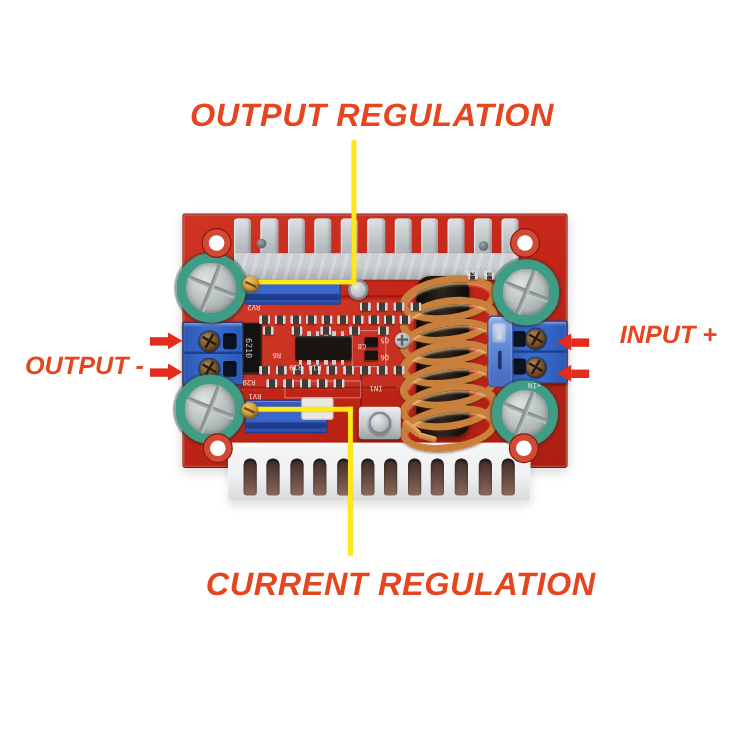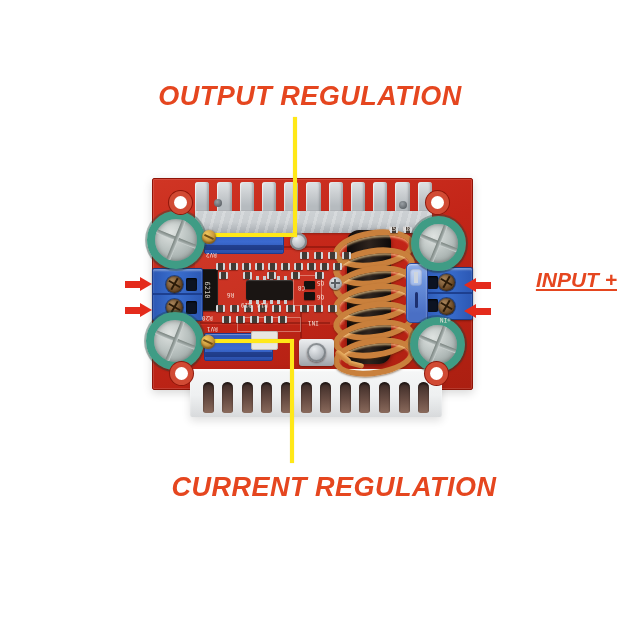--- a/index.html
+++ b/index.html
@@ -13,21 +13,21 @@
     font-weight:bold;font-style:italic;font-size:27px;line-height:28px;
     color:var(--annotation-red);letter-spacing:0.5px;
   }
   .title.top{top:82px;}
   .title.bottom{top:473px;padding-left:24px;}
   .side-label{
     position:absolute;font-weight:bold;font-style:italic;font-size:21px;line-height:22px;
     color:var(--annotation-red);z-index:50;white-space:nowrap;
   }
   .ol{left:5px;width:115px;text-align:right;}
-  .il{left:497px;width:120px;text-align:right;text-decoration:underline;}
+  .il{left:497px;width:120px;text-align:center;}
   
   .arrow{position:absolute;width:27px;height:14px;z-index:50;}
   .arrow .shaft{position:absolute;top:4px;width:15px;height:7px;background:var(--arrow-red);}
   .arrow .head{position:absolute;top:0;width:0;height:0;border-top:7px solid transparent;border-bottom:7px solid transparent;}
   .arrow.r .shaft{left:0;}
   .arrow.r .head{left:15px;border-left:12px solid var(--arrow-red);}
   .arrow.l .head{left:0;border-right:12px solid var(--arrow-red);}
   .arrow.l .shaft{left:12px;}
   
   .pline{position:absolute;background:var(--pointer-yellow);z-index:40;box-shadow:0 0 1px rgba(200,170,0,.6);}
@@ -150,20 +150,21 @@
 </style>
 </head>
 <body>
 
 <div class="stage">
 
   <div class="title top">OUTPUT REGULATION</div>
 
   <div class="title bottom">CURRENT REGULATION</div>
 
+  <div class="side-label ol" style="top:295px;">OUTPUT -</div>
   <div class="side-label il" style="top:269px;">INPUT +</div>
 
   <div class="arrow r" style="left:125px;top:277px;">
       <div class="shaft"></div>
       <div class="head"></div>
     </div>
   <div class="arrow r" style="left:125px;top:303px;">
       <div class="shaft"></div>
       <div class="head"></div>
     </div>

